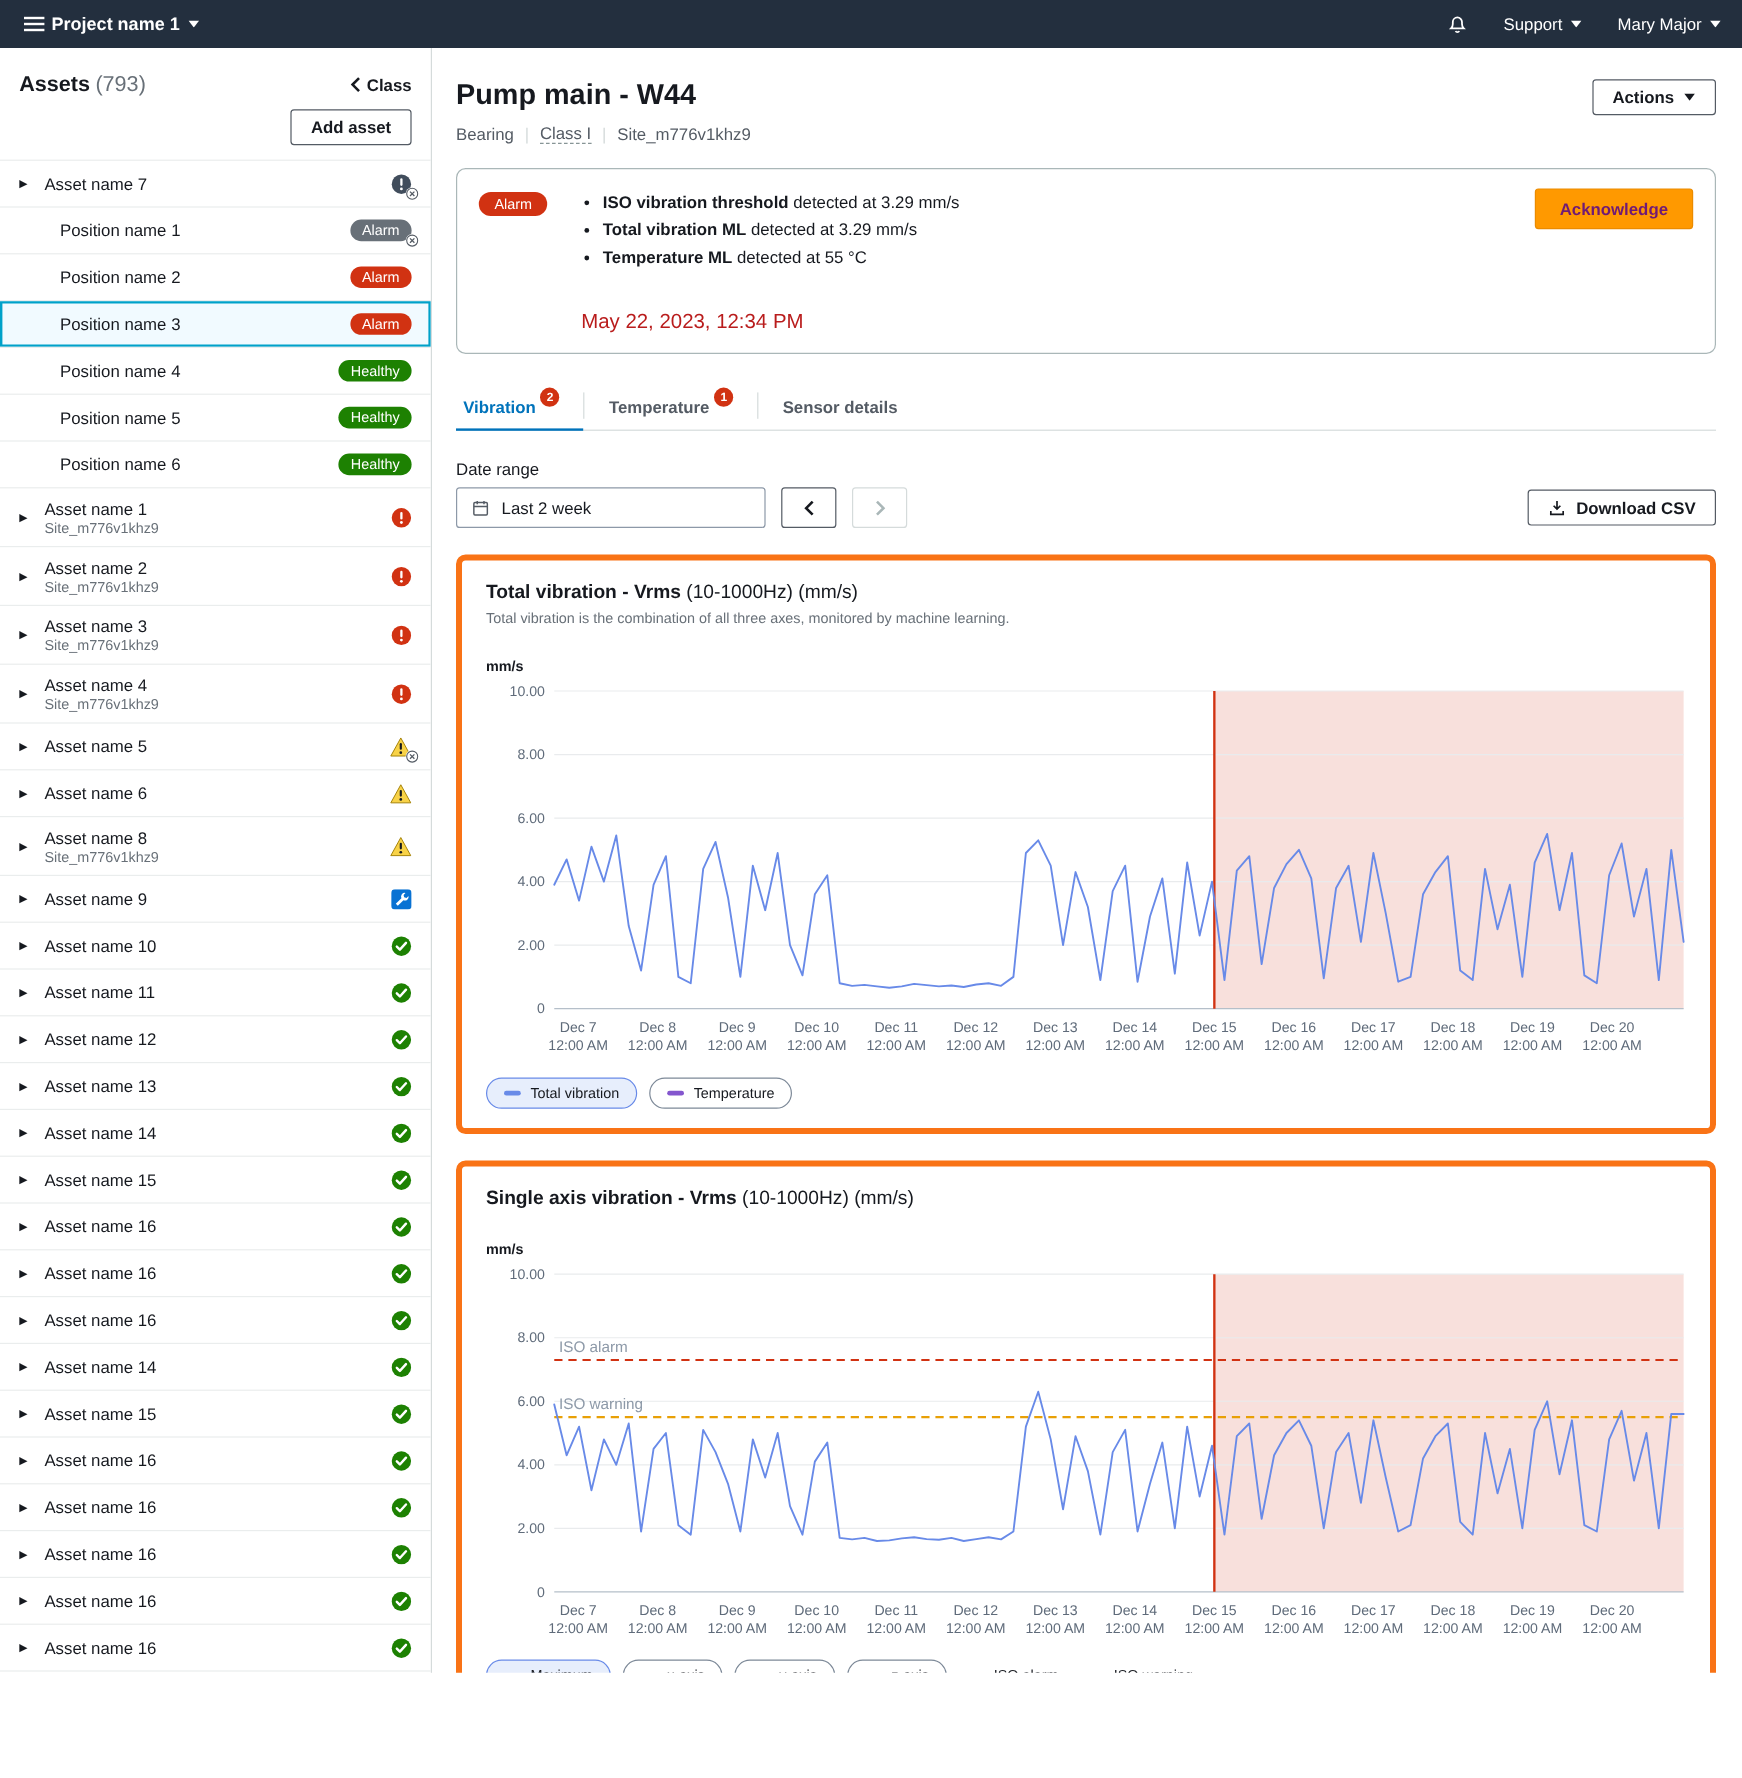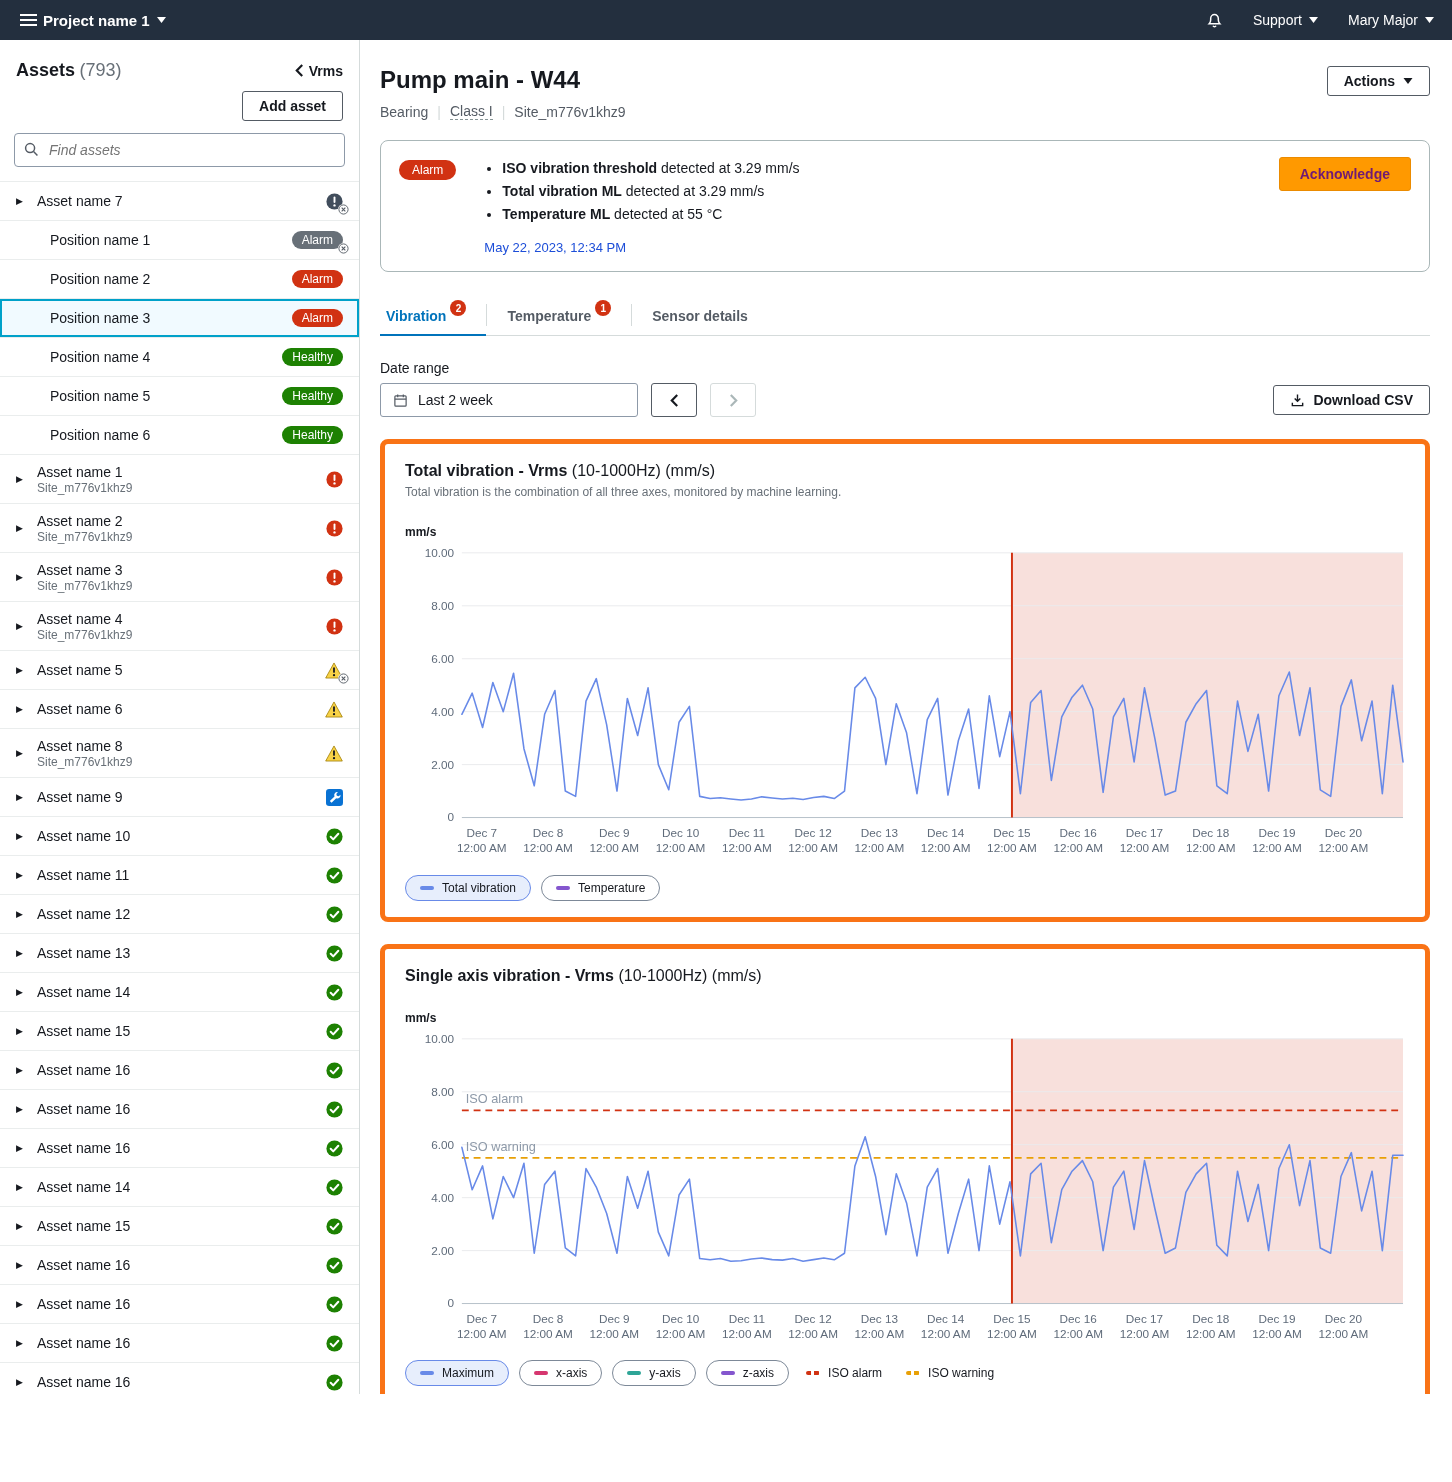--- a/index.html
+++ b/index.html
@@ -54,21 +54,21 @@
   h1 { font-size:24px; font-weight:700; margin:0; }
   .meta { display:flex; align-items:center; gap:9px; margin-top:9px; font-size:14px; color:#545b64; }
   .meta .sep { color:#d5dbdb; }
   .meta-link { border-bottom:1px dashed #879596; cursor:pointer; }
 
   
   .alert { border:1px solid #aab7b8; border-radius:8px; margin-top:20px; padding:16px 18px; display:flex; align-items:flex-start; gap:28px; }
   .alarm-pill { background:#d13212; color:#fff; border-radius:12px; padding:3px 13px; font-size:12px; margin-top:3px; white-space:nowrap; }
   .alert-body { flex:1; }
   .alert ul { margin:0; padding-left:18px; font-size:14px; line-height:23px; }
-  .alert-time { color:#1d4ed8; font-size:13px; margin-top:14px; }
+  .alert-time { color:#b91c1c; font-size:17px; margin-top:32px; }
   .btn-primary { background:#ff9900; border:1px solid #eb8b00; color:#701a75; font-weight:700; border-radius:3px;
     padding:8px 20px; font-size:14px; cursor:pointer; font-family:inherit; }
 
   
   .tabs { display:flex; align-items:flex-end; margin-top:32px; border-bottom:1px solid #d5dbdb; }
   .tab { font-size:14px; font-weight:700; color:#545b64; padding:0 20px 11px; position:relative; cursor:pointer;
     display:flex; align-items:flex-start; gap:4px; }
   .tab:first-child { padding-left:6px; }
   .tab.active { color:#0073bb; }
   .tab.active:after { content:""; position:absolute; left:0; right:0; bottom:-1px; height:2px; background:#0073bb; }
@@ -147,32 +147,25 @@
     <aside class="sidebar">
       <div class="sb-head">
         <div>
           <span class="sb-title">Assets</span>
           <span class="sb-count">(793)</span>
         </div>
         <a class="hide-link">
           <svg width="9" height="13" viewBox="0 0 8 12">
               <polyline points="6.5,1 1.5,6 6.5,11" fill="none" stroke="#16191f" stroke-width="2"></polyline>
             </svg>
-          <span>Vrms</span>
+          <span>Class</span>
         </a>
       </div>
       <div class="sb-add">
         <button class="btn">Add asset</button>
-      </div>
-      <div class="sb-search">
-        <svg class="mag" width="15" height="15" viewBox="0 0 16 16">
-            <circle cx="6.5" cy="6.5" r="4.8" fill="none" stroke="#545b64" stroke-width="1.6"></circle>
-            <line x1="10.2" y1="10.2" x2="14.3" y2="14.3" stroke="#545b64" stroke-width="1.6"></line>
-          </svg>
-        <input placeholder="Find assets" style="">
       </div>
       <div id="asset-list">
           <div class="srow">
             <span class="caret">▶</span>
             <div class="srow-text">
               <div class="srow-label">Asset name 7</div>
             </div>
             <div class="srow-right">
               <span class="iconwrap">
                 <svg width="17" height="17" viewBox="0 0 16 16">

